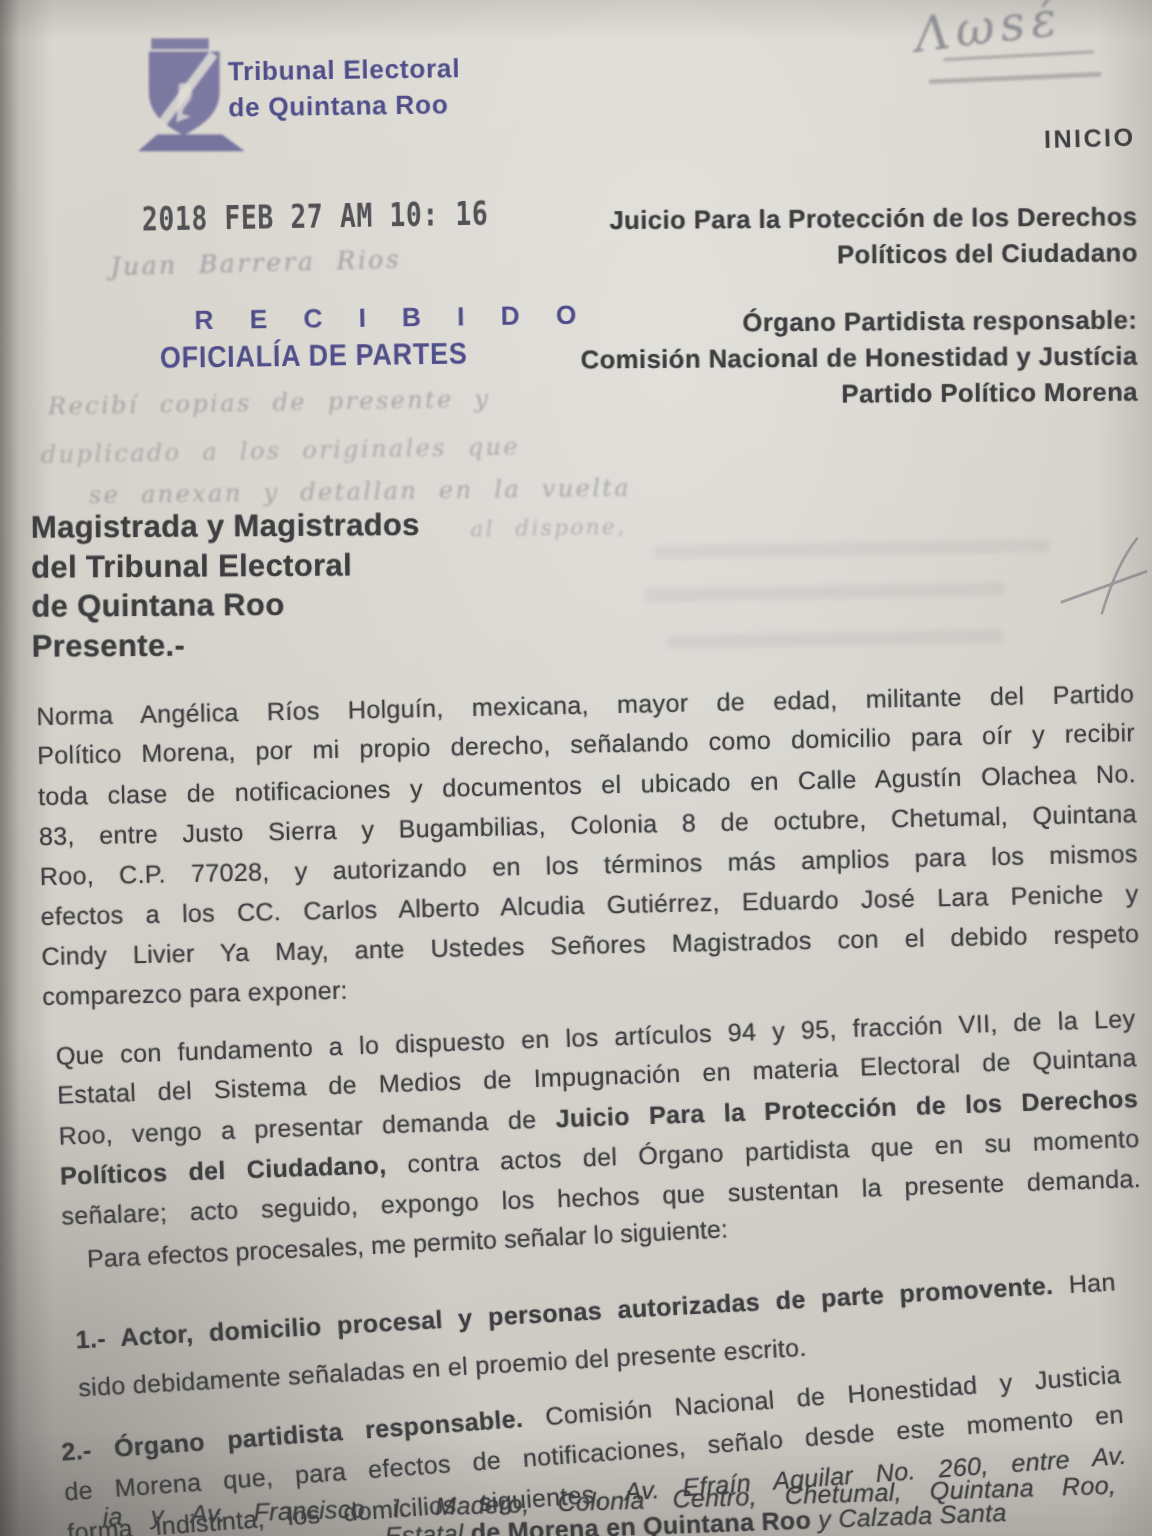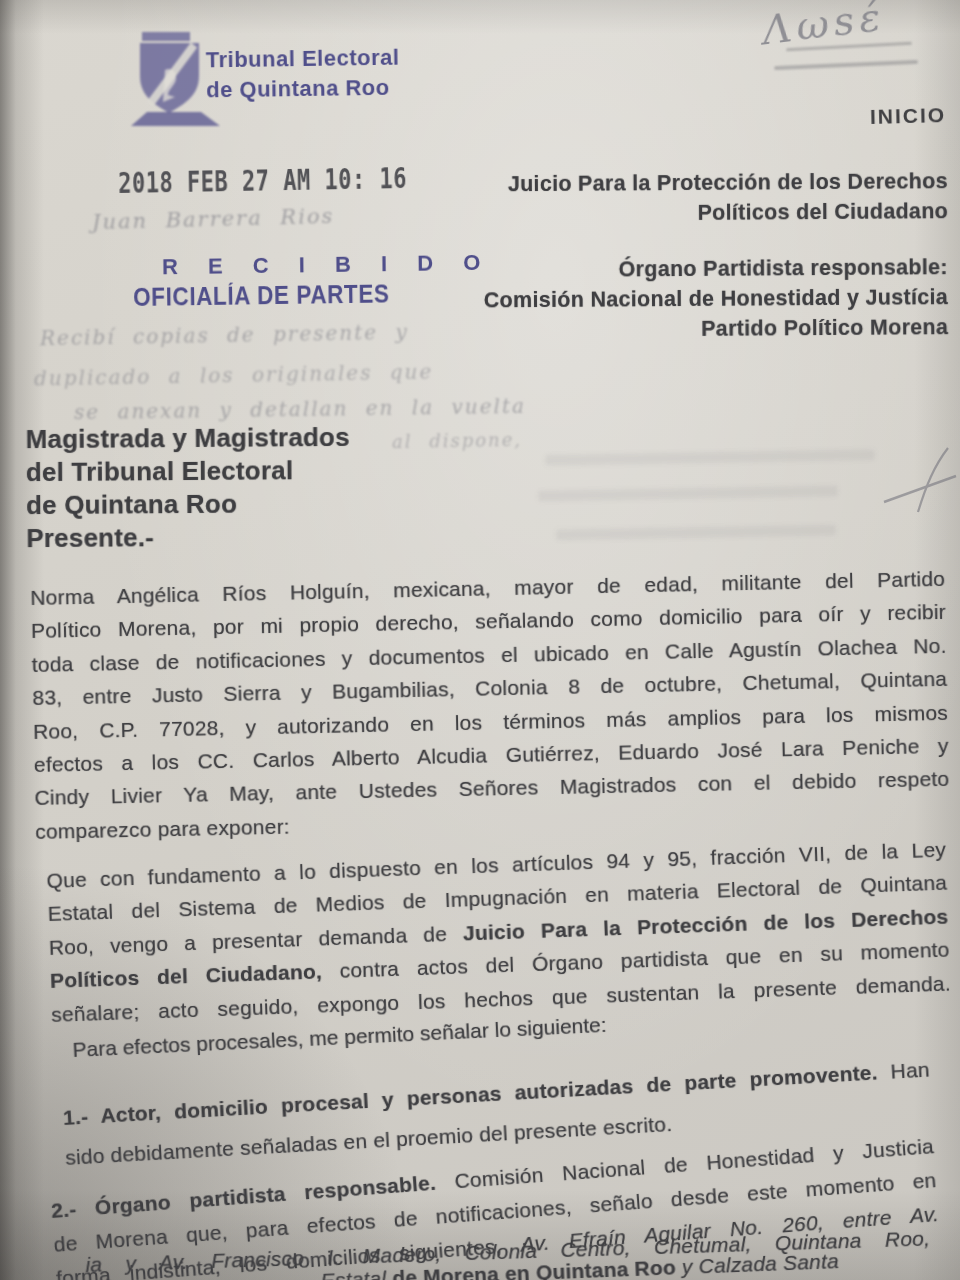--- a/index.html
+++ b/index.html
@@ -46,21 +46,21 @@
   .scribble-top{font-size:40px;transform:rotate(-7deg);letter-spacing:5px;opacity:.8;filter:blur(.7px);}
   .pencil-line{background:rgba(116,116,122,.42);filter:blur(.8px);border-radius:2px;}
   .ghost{background:rgba(96,96,108,.09);filter:blur(2px);border-radius:3px;}
   .clip{overflow:visible;}
 </style>
 </head>
 <body>
 
 <div class="page">
 
-  <div class="abs" style="left:128px;top:28px;width:300px;height:100px;">
+  <div class="abs" style="left:112px;top:28px;width:300px;height:100px;">
     <svg class="abs" style="left:0;top:2px;filter:blur(1.1px);opacity:.88;" width="96" height="100" viewBox="0 0 96 100">
       <rect x="14" y="2" width="48" height="9" fill="#514f8c" opacity=".75"></rect>
       <path d="M12 13 h59 v33 c0 19 -14 28 -30 37 c-16 -9 -29 -18 -29 -37 z" fill="#55538e" opacity=".8"></path>
       <path d="M66 15 L22 74" stroke="#dddad3" stroke-width="8" opacity=".9" fill="none"></path>
       <path d="M37 40 c7 -3 12 2 11 9 c-1 7 -8 10 -8 16 l7 2 -12 5 z" fill="#e4e1da" opacity=".75"></path>
       <polygon points="3,96 92,96 73,82 19,82" fill="#504e8b" opacity=".82"></polygon>
     </svg>
     <div class="abs logo-text stampblue" style="left:78px;top:16px;transform:rotate(-.8deg);">
       <div>Tribunal Electoral</div>
       <div>de Quintana Roo</div>

